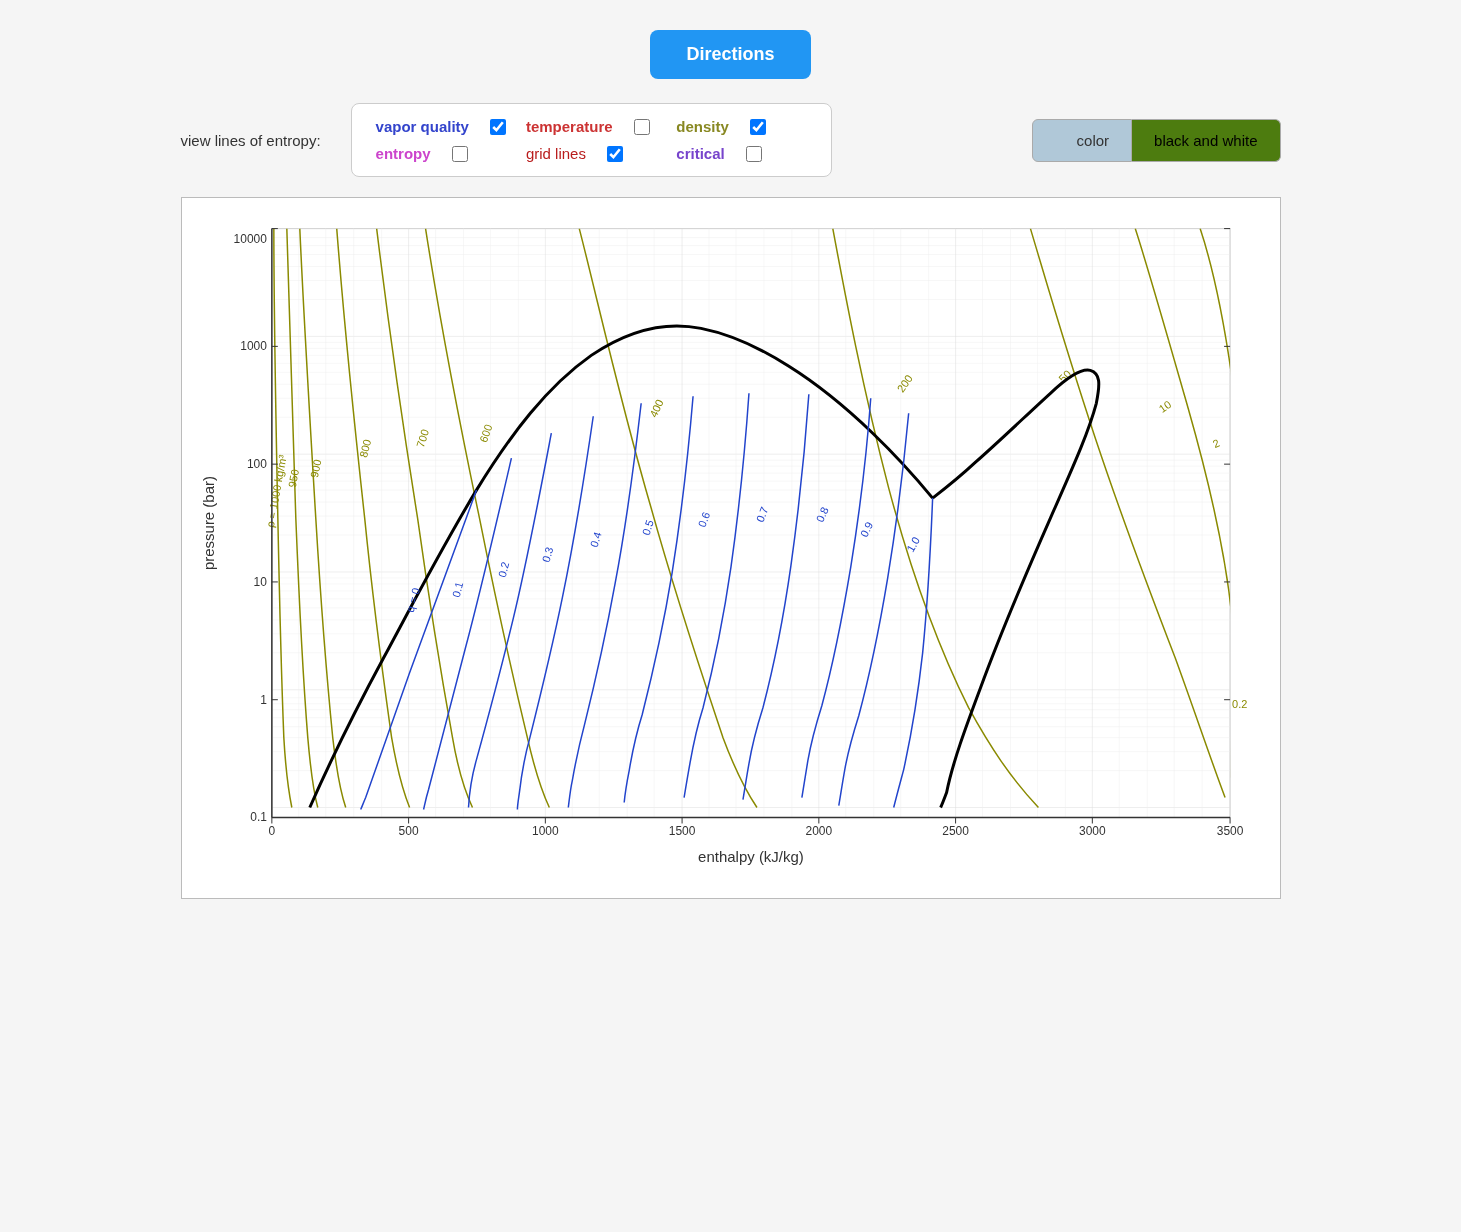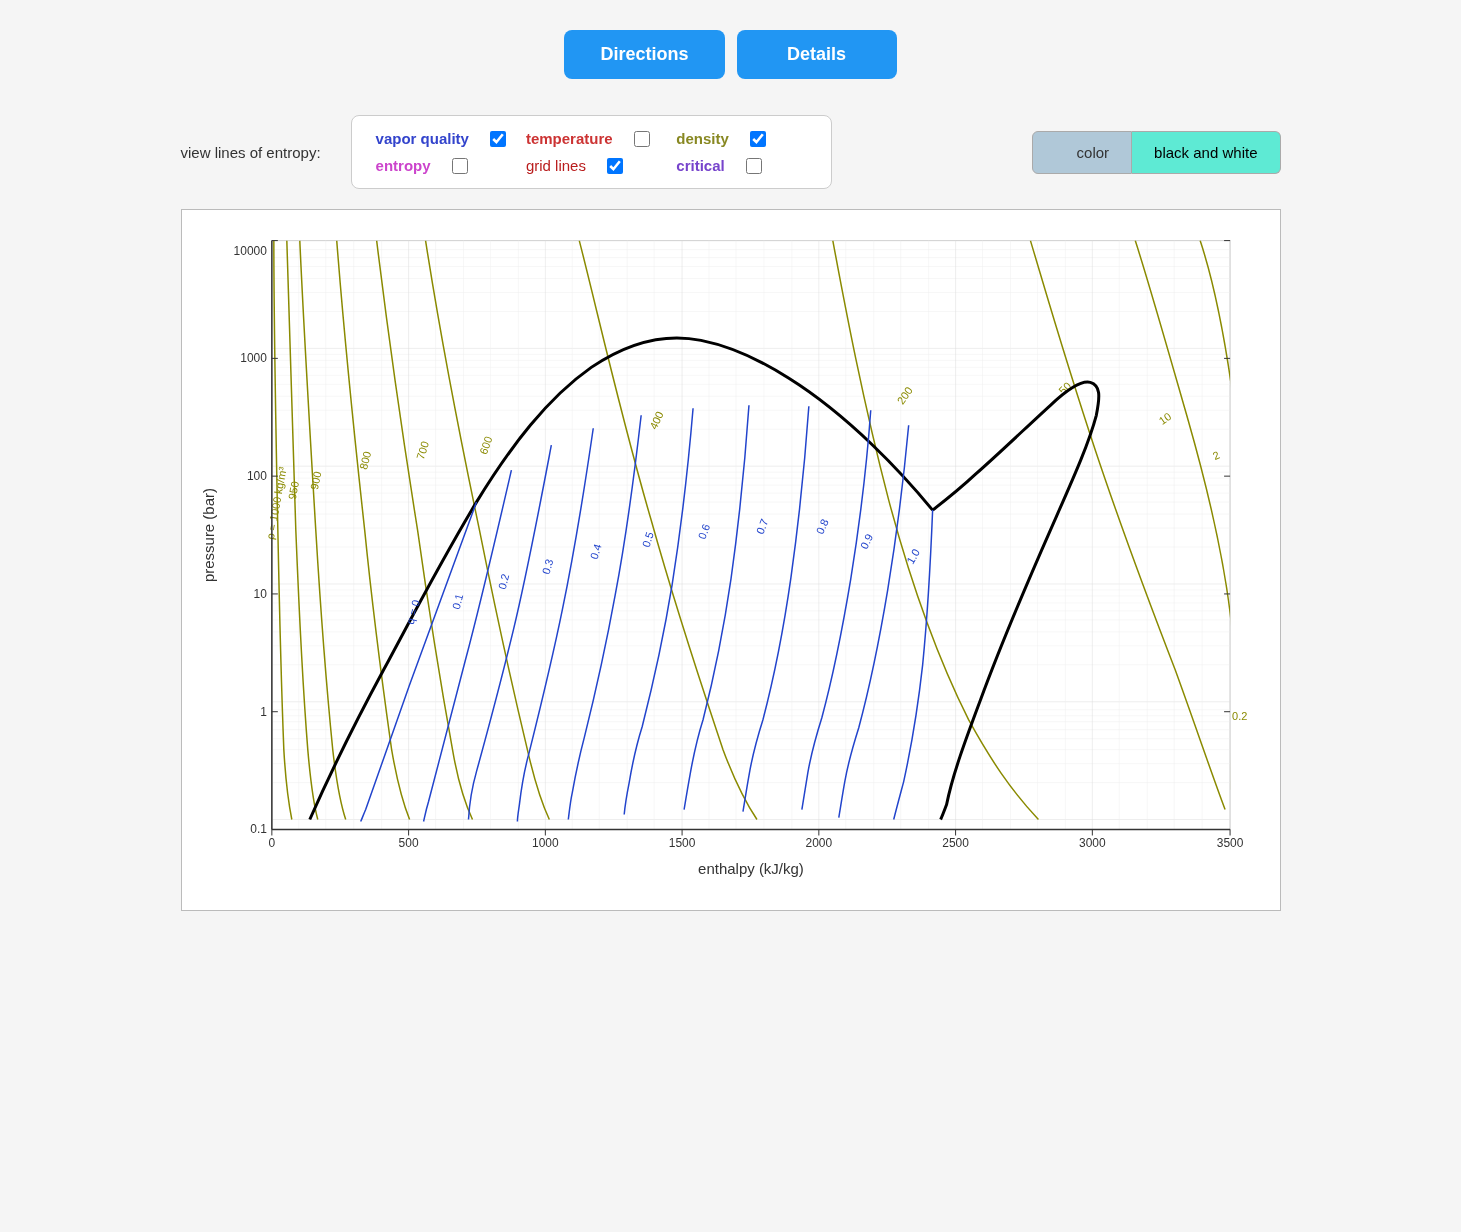--- a/index.html
+++ b/index.html
@@ -10,21 +10,21 @@
       flex-direction: column;
       align-items: center;
       padding: 20px;
       min-width: 1461px;
     }
 
     
     .top-buttons {
       display: flex;
       gap: 12px;
-      margin-bottom: 36px;
+      margin-bottom: 24px;
       margin-top: 10px;
     }
     .top-btn {
       background: #2196F3;
       color: white;
       border: none;
       border-radius: 8px;
       padding: 14px 36px;
       font-size: 18px;
       font-weight: bold;
@@ -76,21 +76,21 @@
 
     .view-mode-btns {
       display: flex;
       margin-left: auto;
     }
     .view-mode-btn {
       padding: 12px 22px;
       font-size: 15px;
       border: 1px solid #aaa;
       cursor: pointer;
-      background: #5eead4;
+      background: #4d7c0f;
     }
     .view-mode-btn.active {
       background: #b0c8d8;
       color: #333;
     }
     .view-mode-btn:first-child { border-radius: 6px 0 0 6px; padding-left: 44px; }
     .view-mode-btn:last-child { border-radius: 0 6px 6px 0; border-left: none; }
 
     
     .chart-container {
@@ -103,21 +103,20 @@
       width: 100%;
       height: 680px;
       display: block;
     }
   </style>
 </head>
 <body>
 
 <div class="top-buttons">
   <button class="top-btn">Directions</button>
-  <button class="top-btn">Details</button>
 </div>
 
 <div class="controls-row">
   <span class="view-label">view lines of entropy:</span>
 
   <div class="checkbox-panel">
     <label class="cb-item">
       <span class="color-vapor">vapor quality</span>
       <input type="checkbox" checked="" style="">
     </label>

